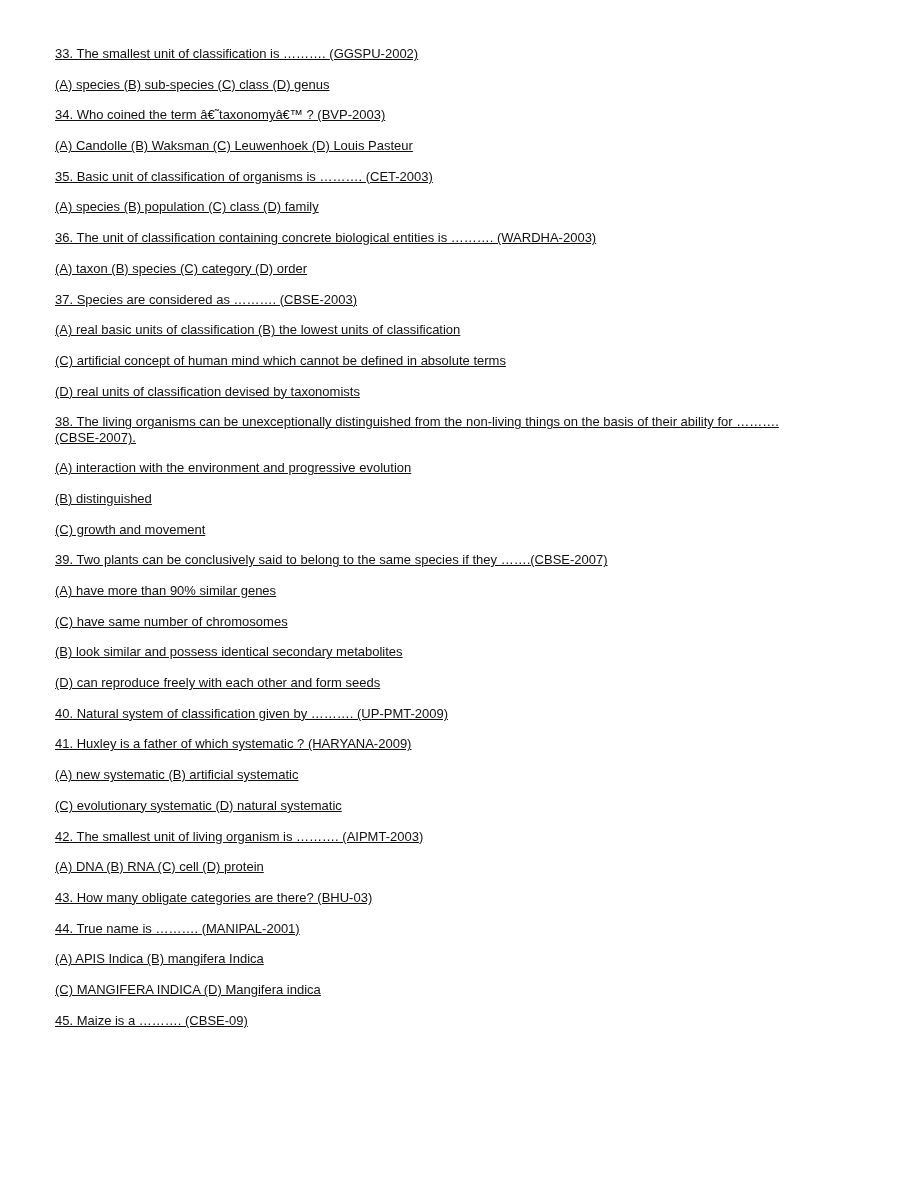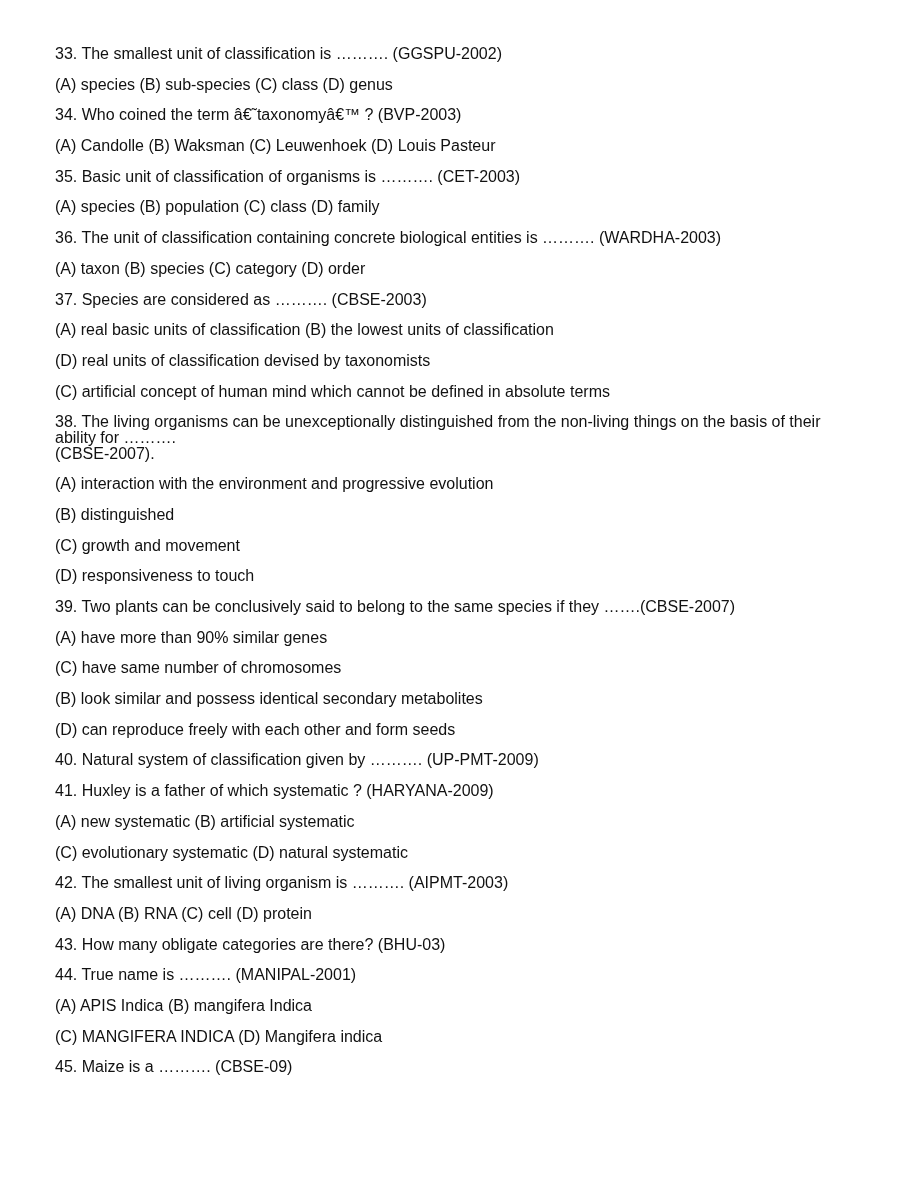--- a/index.html
+++ b/index.html
@@ -1,43 +1,42 @@
 <!DOCTYPE html>
 <html><head>
 <meta charset="utf-8">
 <style>
   html, body { margin: 0; padding: 0; background: #ffffff; }
   body { width: 900px; height: 1200px; position: relative; overflow: hidden;
          font-family: "Liberation Sans", sans-serif; color: #111; }
   .page { position: absolute; left: 55px; top: 46px; width: 790px; }
-  .line { font-size: 16px; line-height: 16px; margin: 0 0 14.7px 0; white-space: pre-wrap; }
+  .line { font-size: 13px; line-height: 16px; margin: 0 0 14.7px 0; white-space: pre-wrap; text-decoration: underline; }
   .line.q38 { margin-bottom: 14px; }
 </style>
 </head>
 <body>
 
 <div class="page">
   <p class="line">33. The smallest unit of classification is ………. (GGSPU-2002)</p>
   <p class="line">(A) species (B) sub-species (C) class (D) genus</p>
   <p class="line">34. Who coined the term â€˜taxonomyâ€™ ? (BVP-2003)</p>
   <p class="line">(A) Candolle (B) Waksman (C) Leuwenhoek (D) Louis Pasteur</p>
   <p class="line">35. Basic unit of classification of organisms is ………. (CET-2003)</p>
   <p class="line">(A) species (B) population (C) class (D) family</p>
   <p class="line">36. The unit of classification containing concrete biological entities is ………. (WARDHA-2003)</p>
   <p class="line">(A) taxon (B) species (C) category (D) order</p>
   <p class="line">37. Species are considered as ………. (CBSE-2003)</p>
   <p class="line">(A) real basic units of classification (B) the lowest units of classification</p>
+  <p class="line">(C) artificial concept of human mind which cannot be defined in absolute terms</p>
   <p class="line">(D) real units of classification devised by taxonomists</p>
-  <p class="line">(C) artificial concept of human mind which cannot be defined in absolute terms</p>
   <p class="line q38">38. The living organisms can be unexceptionally distinguished from the non-living things on the basis of their ability for ……….
 (CBSE-2007).</p>
   <p class="line">(A) interaction with the environment and progressive evolution</p>
   <p class="line">(B) distinguished</p>
   <p class="line">(C) growth and movement</p>
-  <p class="line">(D) responsiveness to touch</p>
   <p class="line">39. Two plants can be conclusively said to belong to the same species if they …….(CBSE-2007)</p>
   <p class="line">(A) have more than 90% similar genes</p>
   <p class="line">(C) have same number of chromosomes</p>
   <p class="line">(B) look similar and possess identical secondary metabolites</p>
   <p class="line">(D) can reproduce freely with each other and form seeds</p>
   <p class="line">40. Natural system of classification given by ………. (UP-PMT-2009)</p>
   <p class="line">41. Huxley is a father of which systematic ? (HARYANA-2009)</p>
   <p class="line">(A) new systematic (B) artificial systematic</p>
   <p class="line">(C) evolutionary systematic (D) natural systematic</p>
   <p class="line">42. The smallest unit of living organism is ………. (AIPMT-2003)</p>

